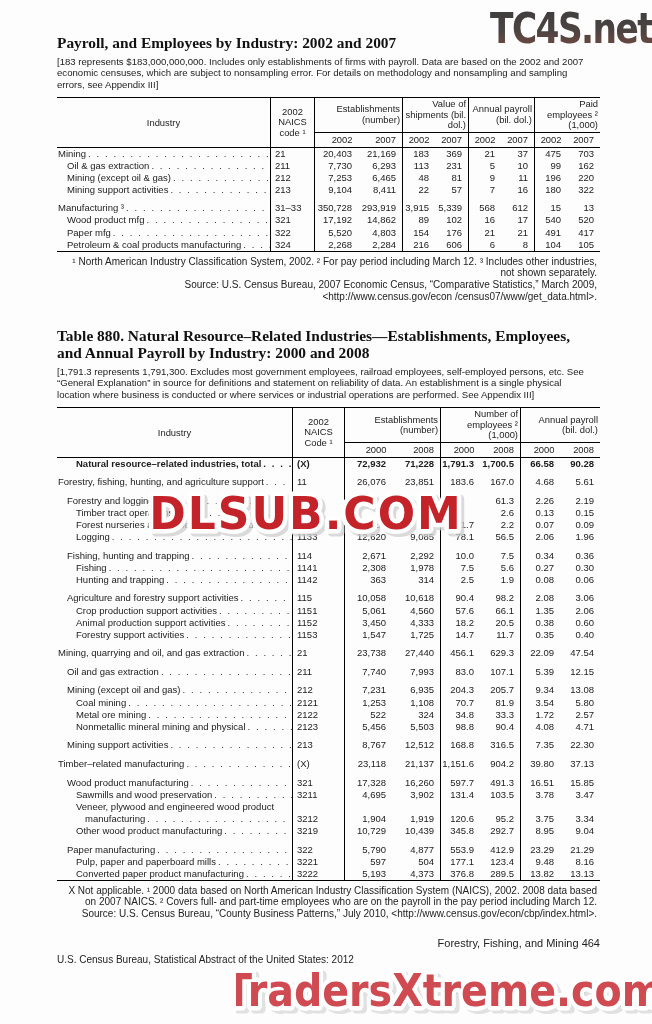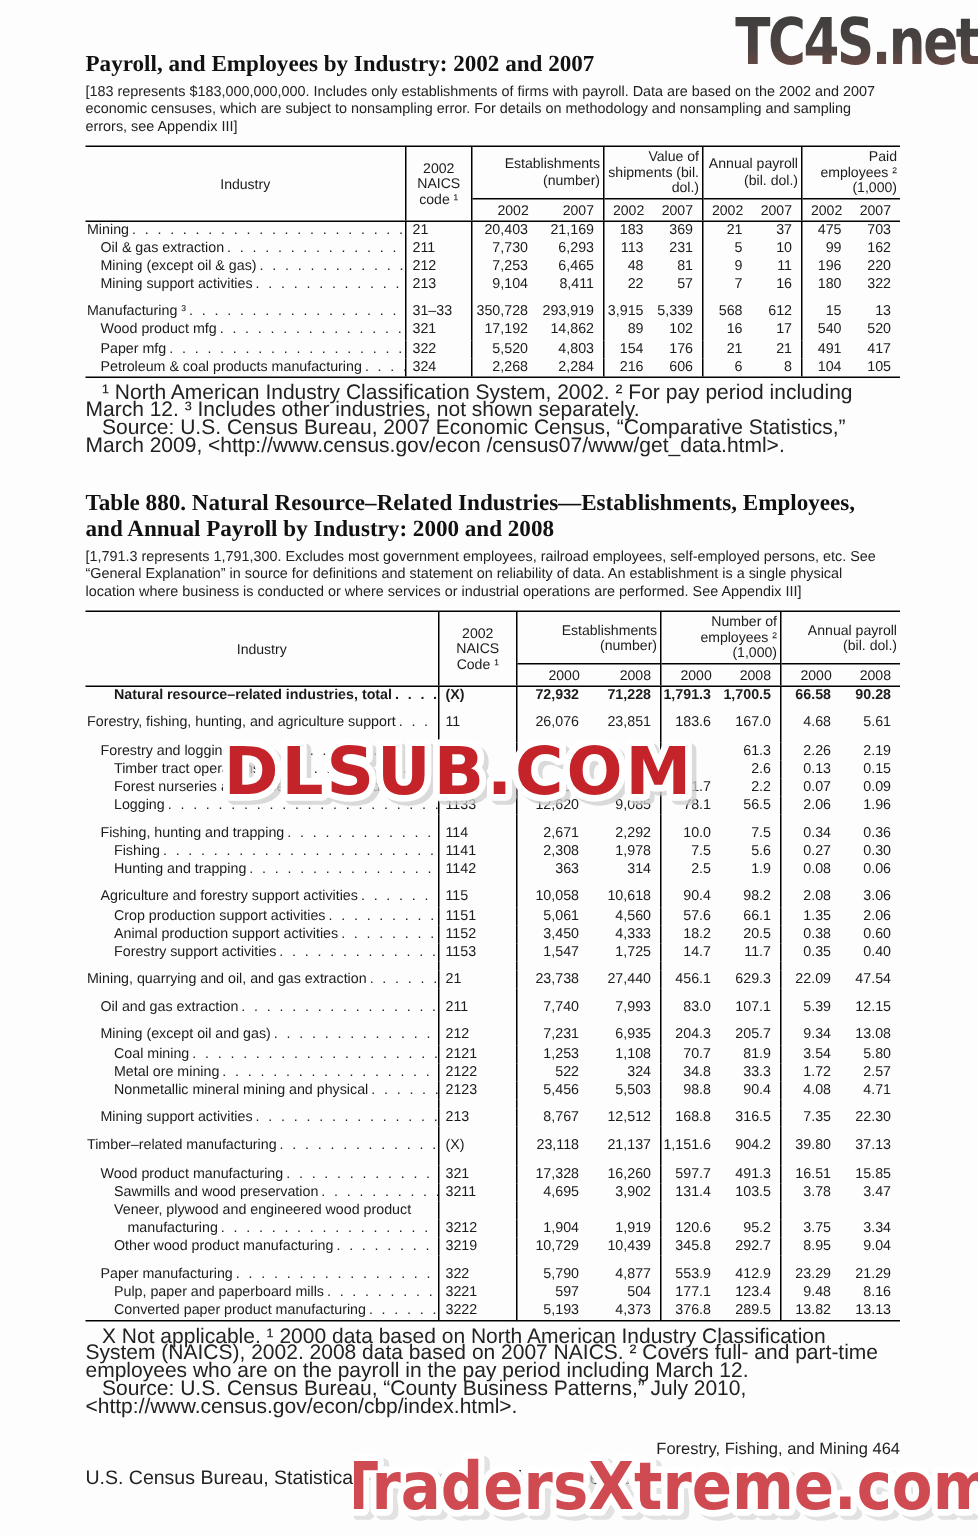--- a/index.html
+++ b/index.html
@@ -27,26 +27,26 @@
   .trow { display:flex; height:12.1px; line-height:12.1px; white-space:nowrap; }
   .trow.spacer { height:6.5px; }
   .trow.bold { font-weight:700; }
   .td-label { display:flex; overflow:hidden; }
   .td-naics { border-left:1px solid #000; padding-left:4px; overflow:hidden; }
   .td-val { text-align:right; padding-right:6px; overflow:hidden; }
   .td-val.gb { border-left:1px solid #000; }
   .lbl { white-space:nowrap; }
   .leader { flex:1; overflow:hidden; white-space:nowrap; letter-spacing:1.6px; padding-left:2px; color:#1b1b1b; }
 
-  .footnotes { font-size:14px; line-height:11.7px; margin-top:4px; width:540px; overflow-wrap:break-word; color:#222; }
+  .footnotes { font-size:10px; line-height:11.7px; margin-top:4px; width:540px; overflow-wrap:break-word; color:#222;text-align:right; }
   .footnotes p { text-indent:11px; }
   .gap-880 { margin-top:24px; }
 
   .footer-right { text-align:right; font-size:11px; margin-top:17px; color:#222; }
-  .footer-left  { font-size:13px; margin-top:5px; color:#222; }
+  .footer-left  { font-size:10px; margin-top:5px; color:#222; }
 
   .wm { position:absolute; pointer-events:none; }
   .wm-top { right:0; top:2px; }
   .wm-mid { left:116px; top:484px; }
   .wm-bot { left:236px; top:963px; }
 </style>
 </head>
 <body>
 
 <div class="page">

